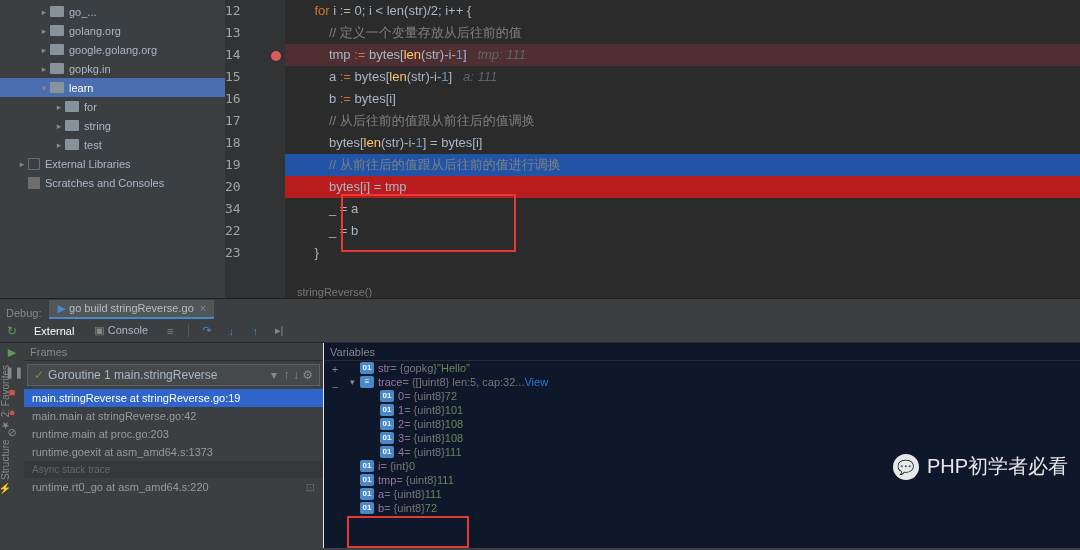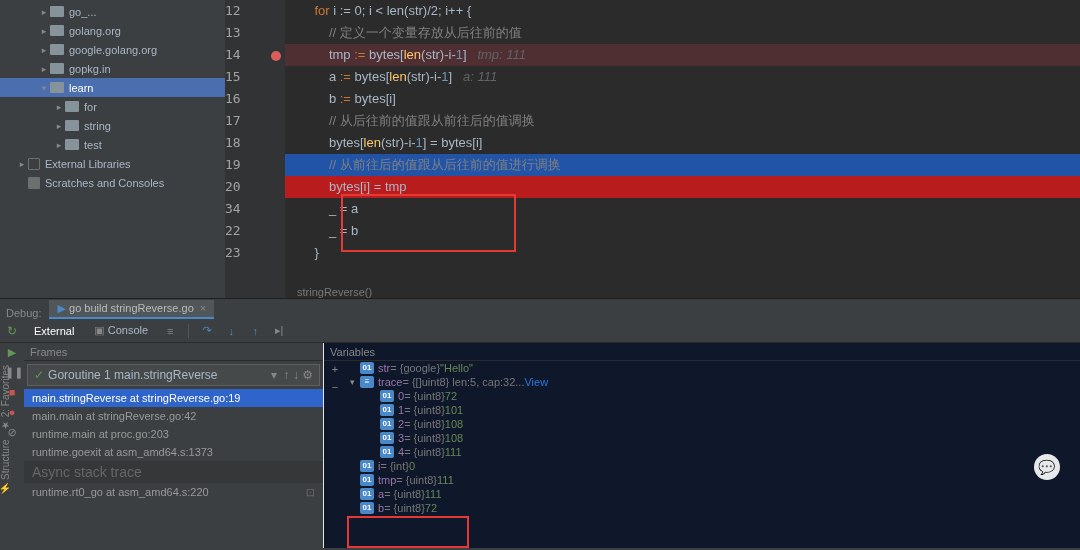--- a/index.html
+++ b/index.html
@@ -49,21 +49,21 @@
 
 .debug-body { display: flex; height: 205px; }
 .debug-left-icons { width: 24px; background: #3c3f41; display: flex; flex-direction: column; align-items: center; padding-top: 3px; gap: 6px; }
 .dl-icon { width: 14px; height: 14px; font-size: 11px; color: #888; text-align: center; }
 .frames-panel { width: 300px; background: #3c3f41; border-right: 1px solid #e5e5e5; }
 .panel-header { height: 18px; padding: 2px 6px; font-size: 11px; color: #888; display: flex; align-items: center; border-bottom: 1px solid #2b2b2b; }
 .frames-dropdown { background: #45494a; padding: 3px 6px; margin: 3px; font-size: 12px; display: flex; align-items: center; justify-content: space-between; border: 1px solid #5e6060; }
 .check { color: #629755; margin-right: 4px; }
 .frame-item { padding: 3px 8px; font-size: 11px; color: #999; cursor: pointer; }
 .frame-item.top { background: #2f65ca; color: #fff; }
-.async-header { padding: 3px 8px; font-size: 14px; color: #666; background: #353739; }
+.async-header { padding: 3px 8px; font-size: 10px; color: #666; background: #353739; }
 
 .vars-panel { flex: 1; background: #0f172a; position: relative; }
 .vars-toolbar { width: 22px; position: absolute; left: 0; top: 18px; display: flex; flex-direction: column; align-items: center; gap: 4px; padding-top: 2px; }
 .vars-content { padding-left: 24px; font-size: 11px; font-family: sans-serif; }
 .var-line { padding: 1px 2px; display: flex; align-items: center; }
 .var-arrow { width: 10px; color: #888; font-size: 9px; display: inline-block; }
 .var-icon { display: inline-block; width: 14px; height: 12px; background: #c75450; color: #fff; font-size: 8px; text-align: center; line-height: 12px; border-radius: 2px; margin-right: 4px; font-weight: bold; }
 .var-icon.int { background: #4a88c7; }
 .var-name { color: #9876aa; }
 .var-type { color: #787878; }
@@ -219,21 +219,21 @@
       <div class="panel-header">Variables</div>
       <div class="vars-toolbar">
         <span class="dl-icon">+</span>
         <span class="dl-icon">−</span>
       </div>
       <div class="vars-content" id="vars">
           <div class="var-line var-ind-0">
             <span class="var-arrow"></span>
             <span class="var-icon int">01</span>
             <span class="var-name">str</span>
-            <span class="var-type"> = {google}</span>
+            <span class="var-type"> = {gopkg}</span>
             <span class="var-val"> "Hello"</span>
           </div>
           <div class="var-line var-ind-0">
             <span class="var-arrow">▾</span>
             <span class="var-icon int">≡</span>
             <span class="var-name">trace</span>
             <span class="var-type"> = {[]uint8} len:5, cap:32</span>
             <span class="var-type"> ...</span>
             <span class="var-link"> View</span>
           </div>
@@ -303,13 +303,14 @@
         </div>
       <div class="red-box" style="left:23px; top:173px; width:122px; height:32px;"></div>
     </div>
   </div>
 </div>
 
 <div class="vertical-text">⚡ Structure &nbsp;&nbsp;★ 2: Favorites</div>
 
 <div class="watermark">
   <span class="wm-icon">💬</span>
+  <span>PHP初学者必看</span>
 </div>
 
 </body></html>

